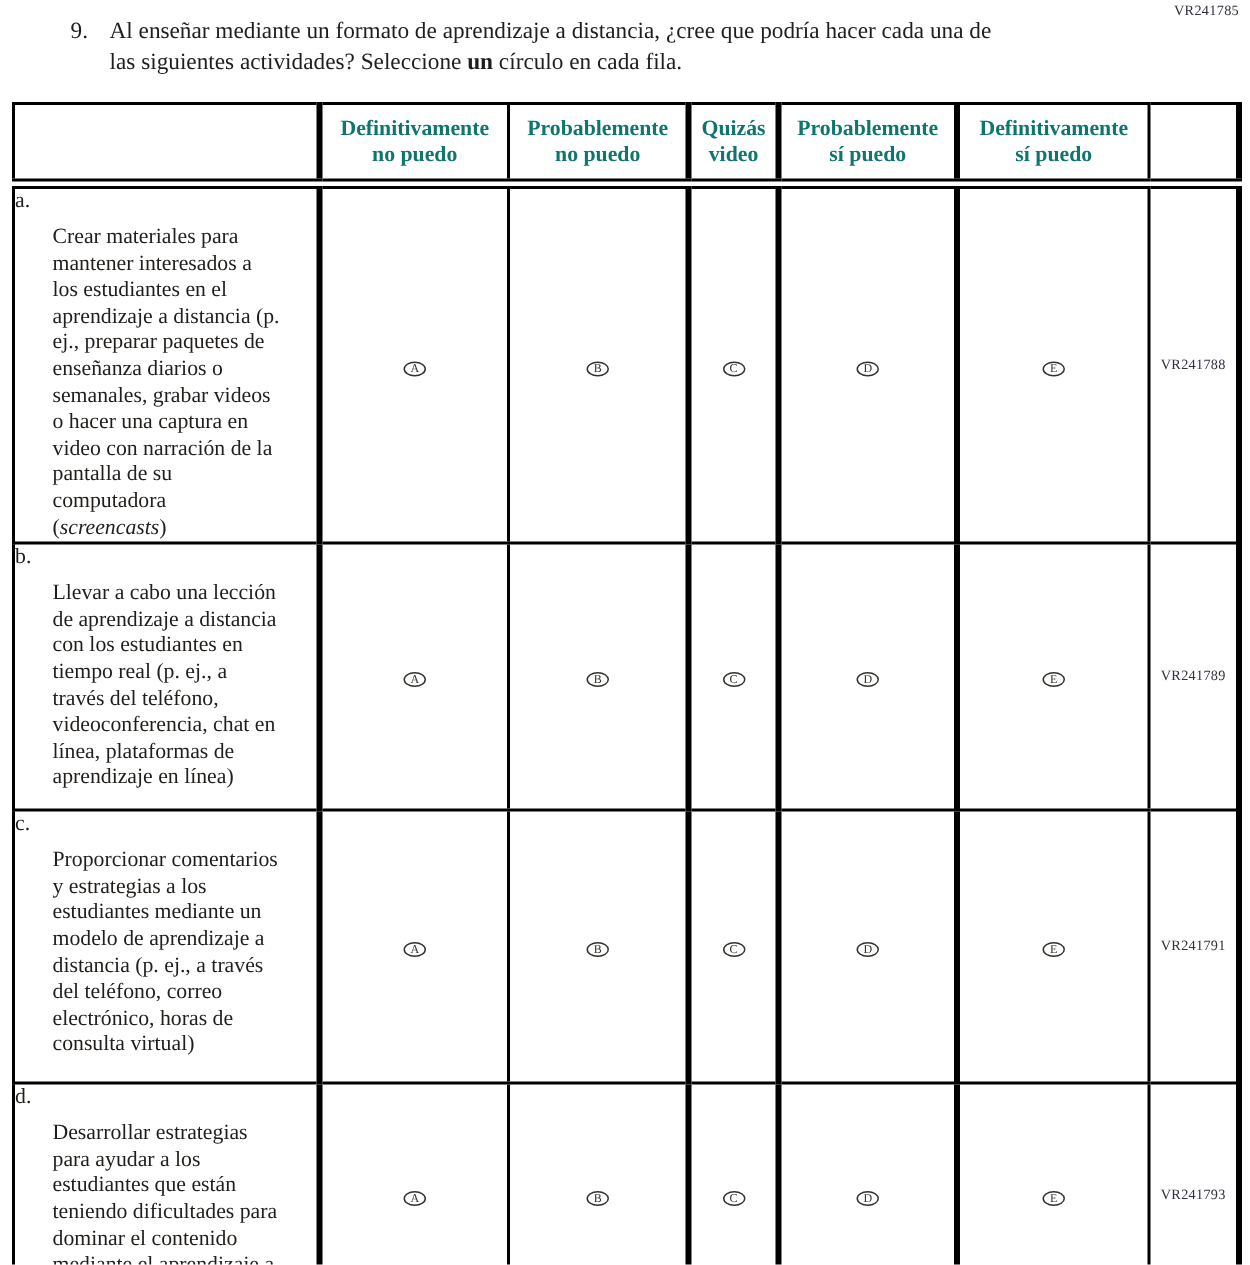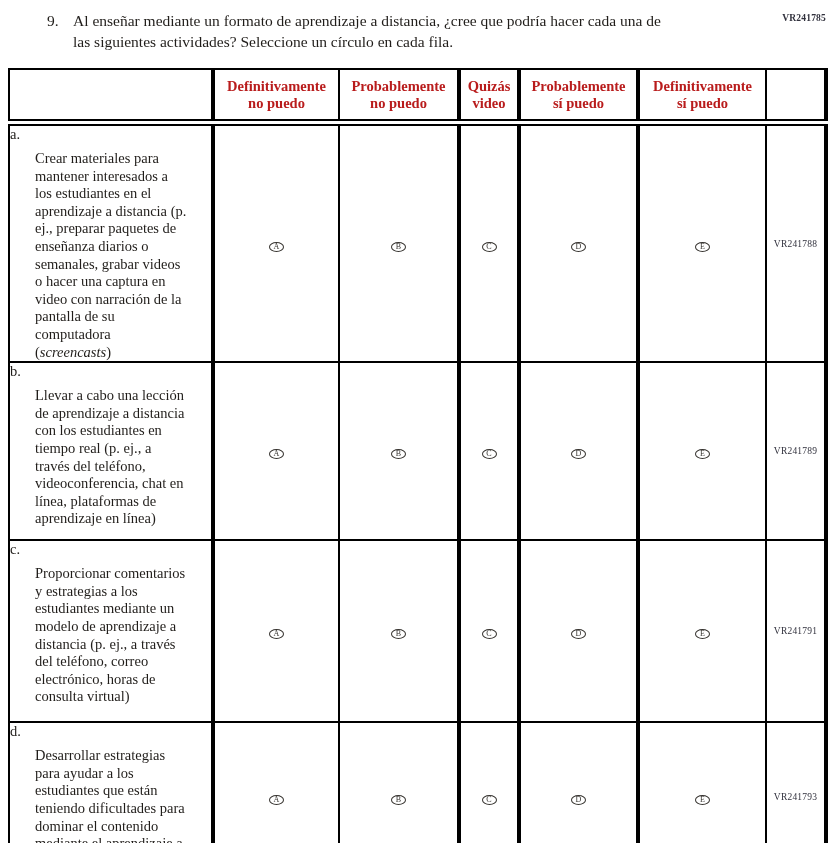--- a/index.html
+++ b/index.html
@@ -12,46 +12,45 @@
     height: 843px;
     position: relative;
     font-family: "Liberation Serif", "DejaVu Serif", serif;
     color: #201d1a;
     overflow: hidden;
   }
 
   
   .page-code {
     position: absolute;
-    top: 13px;
+    top: 3px;
     right: 7px;
     font-size: 9.5px;
     letter-spacing: 0.2px;
     color: #31313d;
-    font-weight: bold;
   }
 
   
   .question {
     position: absolute;
     left: 47px;
     top: 10px;
     display: flex;
   }
   .q-num {
     flex: 0 0 26px;
     font-size: 15.5px;
     line-height: 21px;
   }
   .q-text {
     font-size: 15.5px;
     line-height: 21px;
     max-width: 600px;
   }
-  .q-text b { font-weight: normal; }
+  .q-text b { font-weight: bold; }
 
   
   table.survey {
     position: absolute;
     left: 8px;
     top: 68px;
     width: 817px;
     border-collapse: collapse;
     table-layout: fixed;
     border: 2px solid #000;
@@ -71,21 +70,21 @@
 
   
   tr.head th {
     height: 49px;
     border-bottom: 7px double #000;
     font-weight: bold;
     font-size: 14.5px;
     line-height: 1.12;
     text-align: center;
     vertical-align: middle;
-    color: #b91c1c;
+    color: #0f766e;
   }
 
   
   td.desc {
     vertical-align: top;
     padding: 3px 2px 0 5px;
   }
   .desc-inner { display: flex; }
   .row-letter {
     flex: 0 0 25px;

